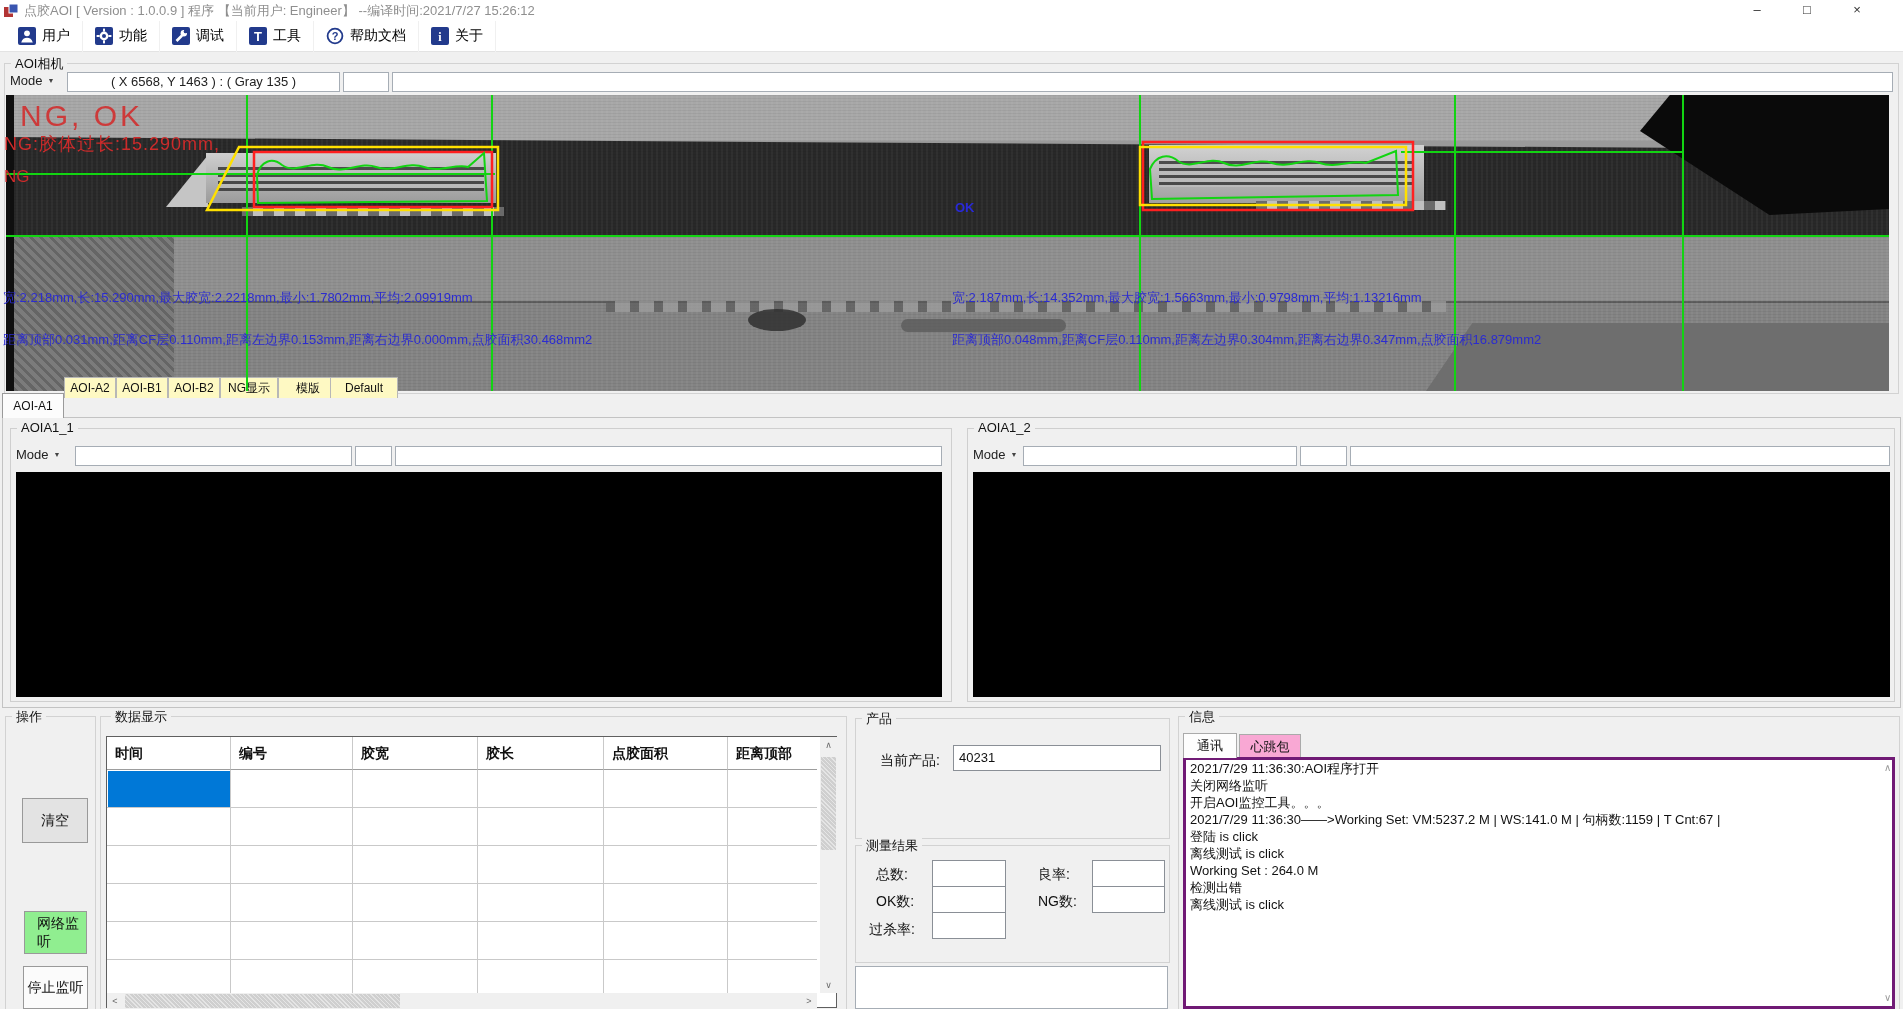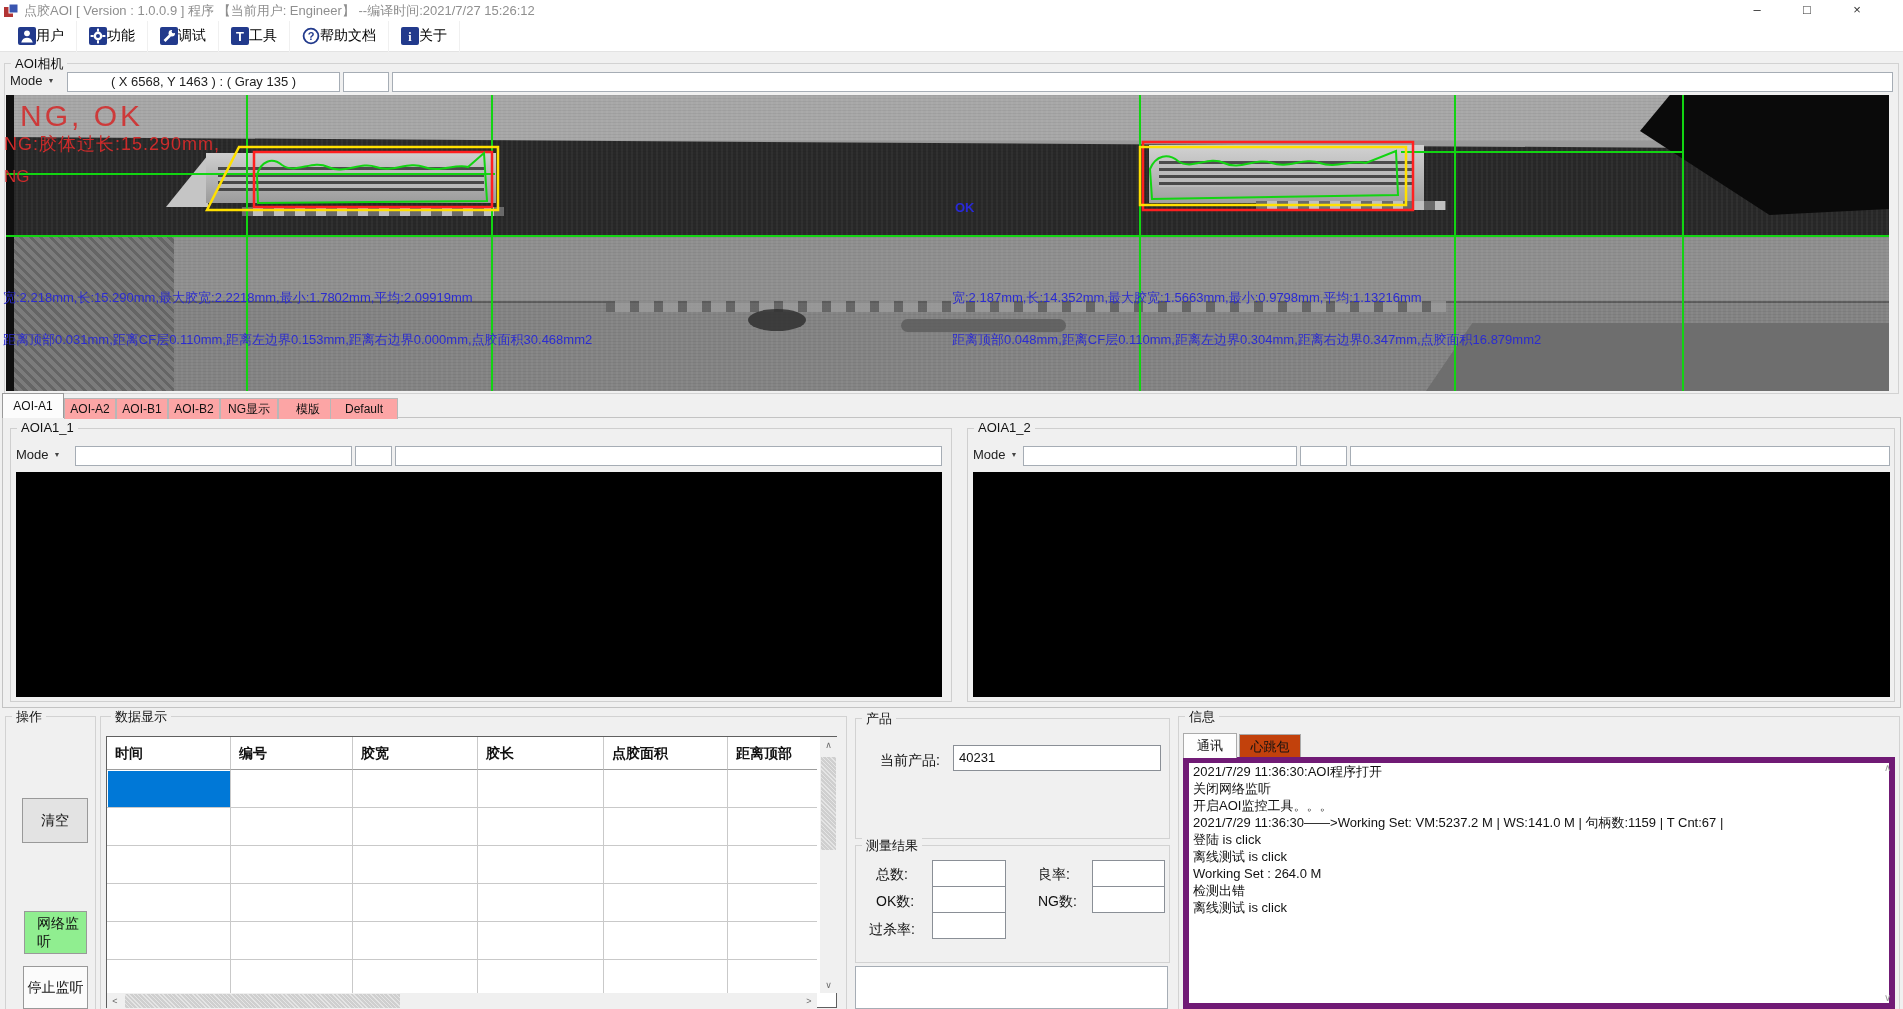--- a/index.html
+++ b/index.html
@@ -5,41 +5,41 @@
   html,body{margin:0;padding:0;}
   body{width:1903px;height:1009px;position:relative;overflow:hidden;background:#f0f0f0;
        font-family:"Liberation Sans","DejaVu Sans",sans-serif;color:#111;}
   .abs{position:absolute;}
   
   .titlebar{left:0;top:0;width:1903px;height:21px;background:#fff;}
   .titlebar .apptitle{position:absolute;left:24px;top:0;line-height:21px;font-size:13px;color:#8f8f8f;white-space:nowrap;}
   .winbtn{position:absolute;top:0;width:50px;height:21px;text-align:center;line-height:20px;font-size:13px;color:#333;}
   
   .menubar{left:0;top:21px;width:1903px;height:31px;background:#fff;border-bottom:1px solid #e3e3e3;display:flex;align-items:center;padding-left:6px;box-sizing:border-box;}
-  .mitem{display:flex;align-items:center;padding:0 12px;height:31px;font-size:14px;color:#000;border-right:1px solid #f0f0f0;}
+  .mitem{display:flex;align-items:center;gap:6px;padding:0 12px;height:31px;font-size:14px;color:#000;border-right:1px solid #f0f0f0;}
   .mitem svg{display:block;}
   
   .gb{position:absolute;border:1px solid #d2d2d2;background:transparent;}
   .gb-label{position:absolute;top:-9px;left:6px;background:#f0f0f0;padding:0 4px;font-size:13px;white-space:nowrap;}
   .field{position:absolute;background:#fff;border:1px solid #a6adb5;box-sizing:border-box;font-size:13px;}
   .mode-btn{position:absolute;display:flex;align-items:center;gap:5px;font-size:13px;color:#222;}
   .mode-btn .arr{font-size:7px;color:#444;}
   
   #cam{left:6px;top:95px;width:1883px;height:296px;overflow:hidden;background:#9a9a9a;}
   #cam .layer{position:absolute;}
   .noise{background-image:repeating-linear-gradient(0deg,rgba(0,0,0,.05) 0 1px,transparent 1px 3px),repeating-linear-gradient(90deg,rgba(255,255,255,.04) 0 2px,transparent 2px 5px);}
   .ovl-text{position:absolute;white-space:nowrap;z-index:6;}
   .red-big{font-size:30px;color:#cd3a3a;letter-spacing:3px;}
   .red-med{font-size:18px;color:#cd2b2b;letter-spacing:1px;}
   .red-sm{font-size:17px;color:#cd2b2b;}
   .blue-sm{font-size:13px;color:#2b2bd0;}
   .blue-ok{font-size:13px;font-weight:bold;color:#2929d8;}
   
-  .vtab{position:absolute;top:398px;height:21px;line-height:21px;text-align:center;font-size:12px;
-        background:#fca5a5;border:1px solid #b7b7b7;border-bottom:none;box-sizing:border-box;z-index:1;}
+  .vtab{position:absolute;top:377px;height:21px;line-height:21px;text-align:center;font-size:12px;
+        background:#fef9c3;border:1px solid #b7b7b7;border-bottom:none;box-sizing:border-box;z-index:1;}
   .vtab.active{top:393px;height:25px;line-height:25px;background:#fcfcfc;border-color:#9a9a9a;z-index:3;}
   .tabpage{left:2px;top:417px;width:1899px;height:291px;border:1px solid #c3c3c3;background:#f0f0f0;box-sizing:border-box;}
   .blackpanel{position:absolute;background:#000;}
   
   .btn{position:absolute;display:flex;align-items:center;justify-content:center;background:#e3e3e3;border:1px solid #999;font-size:14px;box-sizing:border-box;}
   .btn.green{background:#90ee90;}
   .btn.white{background:#fbfbfb;}
   
   .tframe{position:absolute;left:106px;top:736px;width:731px;height:272px;border:1px solid #5f5f5f;background:#fff;box-sizing:border-box;}
   .th{position:absolute;top:737px;height:33px;background:#fff;border-right:1px solid #c9c9c9;border-bottom:1px solid #9d9d9d;box-sizing:border-box;
@@ -50,23 +50,23 @@
        linear-gradient(to right,transparent 0 123px,#c9c9c9 123px 124px,transparent 124px),
        linear-gradient(to right,transparent 0 245px,#c9c9c9 245px 246px,transparent 246px),
        linear-gradient(to right,transparent 0 370px,#c9c9c9 370px 371px,transparent 371px),
        linear-gradient(to right,transparent 0 496px,#c9c9c9 496px 497px,transparent 497px),
        linear-gradient(to right,transparent 0 620px,#c9c9c9 620px 621px,transparent 621px);}
   .selcell{position:absolute;left:108px;top:771px;width:122px;height:36px;background:#0078d7;}
   .sb{position:absolute;background:#f0f0f0;}
   .sb .arrow{position:absolute;color:#6a6a6a;font-size:9px;text-align:center;width:100%;}
   .sb-thumb{position:absolute;background:#cfcfcf;background-image:repeating-linear-gradient(45deg,rgba(255,255,255,.45) 0 1px,transparent 1px 3px);}
   
-  .subtab{position:absolute;height:24px;line-height:24px;text-align:center;font-size:13px;background:#c2410c;border:1px solid #aaa;border-bottom:none;box-sizing:border-box;}
+  .subtab{position:absolute;height:24px;line-height:24px;text-align:center;font-size:13px;background:#f9a8d4;border:1px solid #aaa;border-bottom:none;box-sizing:border-box;}
   .subtab.active{background:#fdfdfd;height:25px;z-index:2;}
-  .logbox{position:absolute;left:1183px;top:757px;width:712px;height:252px;background:#fff;border:6px solid #701a75;box-sizing:border-box;overflow:hidden;}
+  .logbox{position:absolute;left:1183px;top:757px;width:712px;height:252px;background:#fff;border:3px solid #701a75;box-sizing:border-box;overflow:hidden;}
   .logbox .line{font-size:13px;line-height:17px;white-space:pre;padding-left:4px;}
   .logarrow{position:absolute;color:#9a9a9a;font-size:10px;z-index:3;}
   .lbl{position:absolute;font-size:14px;white-space:nowrap;}
   .mbox{position:absolute;background:#fff;border:1px solid #8a8f96;box-sizing:border-box;font-size:13px;line-height:24px;padding-left:5px;}
 </style>
 </head>
 <body>
 
 <div class="abs titlebar">
   <svg class="abs" style="left:4px;top:3px;" width="15" height="15" viewBox="0 0 15 15">

